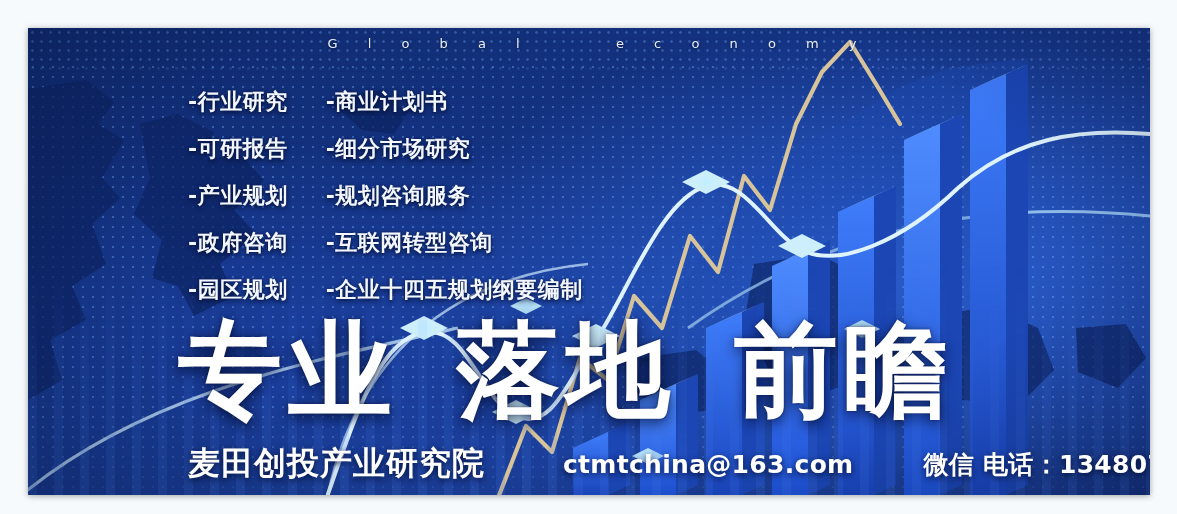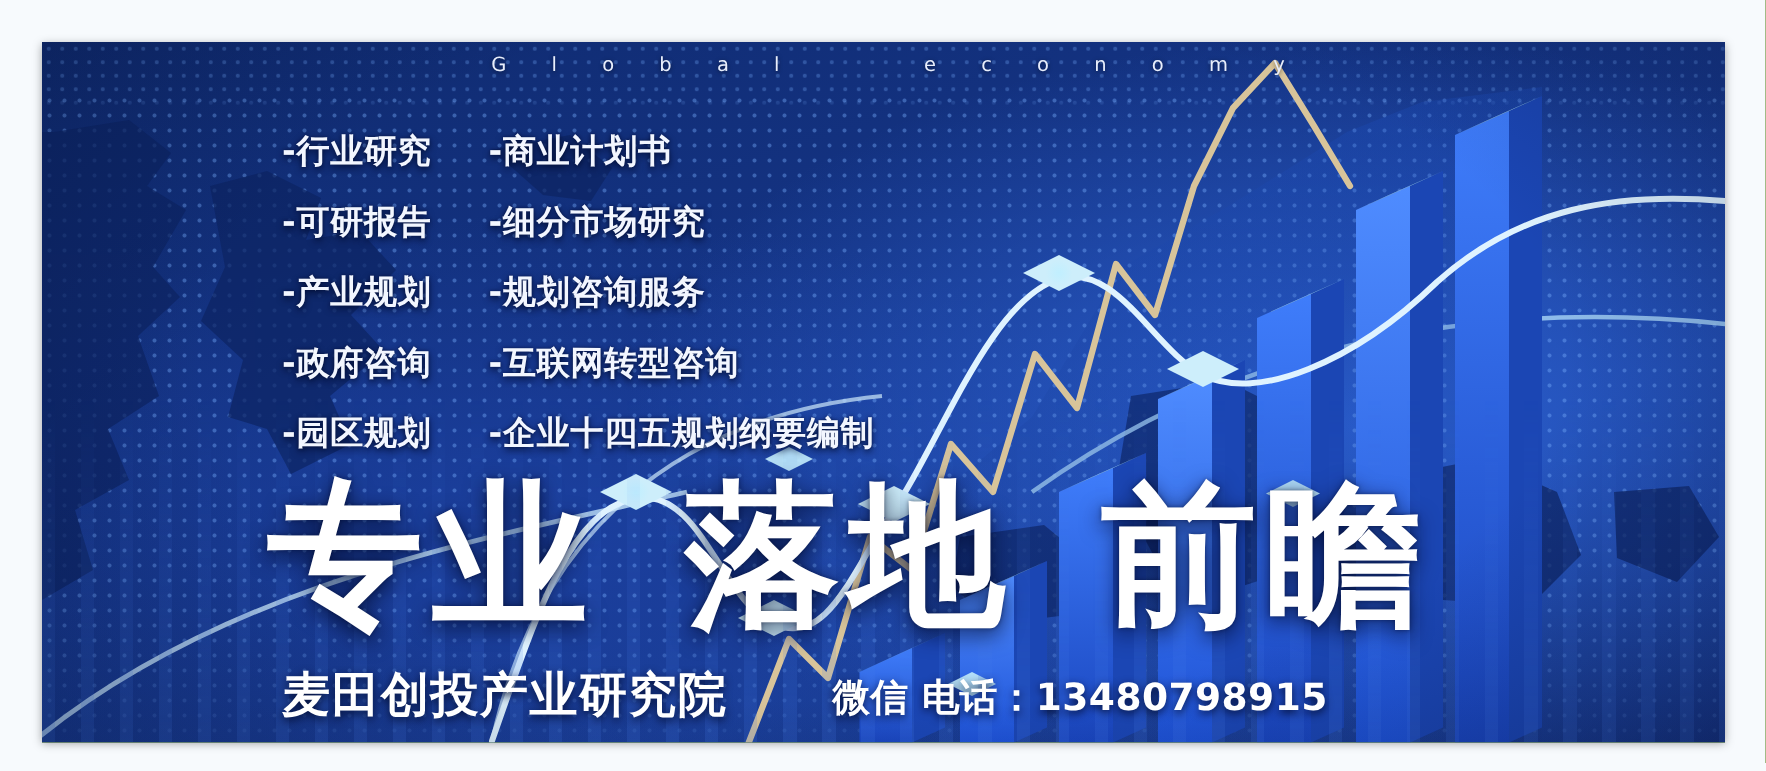--- a/index.html
+++ b/index.html
@@ -7,21 +7,21 @@
     width:1177px;height:514px;
     background:#f7fafd;
     font-family:"DejaVu Sans","Liberation Sans",sans-serif;
     overflow:hidden;
   }
   .banner{
     position:absolute;
     left:28px;top:28px;
     width:1122px;height:467px;
     overflow:hidden;
-    background:#4d7c0f;
+    background:#c2410c;
     box-shadow:0 1px 6px rgba(0,0,0,.35);
   }
   
   .bg-base{
     position:absolute;inset:0;
     background:
       radial-gradient(ellipse 70% 90% at 78% 55%, #2b5fd0 0%, rgba(43,95,208,0) 62%),
       radial-gradient(ellipse 60% 70% at 30% 70%, #1b3f9e 0%, rgba(27,63,158,0) 65%),
       linear-gradient(160deg,#0f2a6e 0%, #143383 38%, #1a3e96 70%, #14307c 100%);
   }
@@ -251,16 +251,17 @@
   </div>
 
   <div class="headline">
     <div class="hw">专业</div>
     <div class="hw">落地</div>
     <div class="hw">前瞻</div>
   </div>
 
   <div class="contact">
     <div class="c-org">麦田创投产业研究院</div>
+    <div class="c-mail">ctmtchina@163.com</div>
     <div class="c-phone">微信 电话：13480798915</div>
   </div>
 
 </div>
 
 </body></html>

